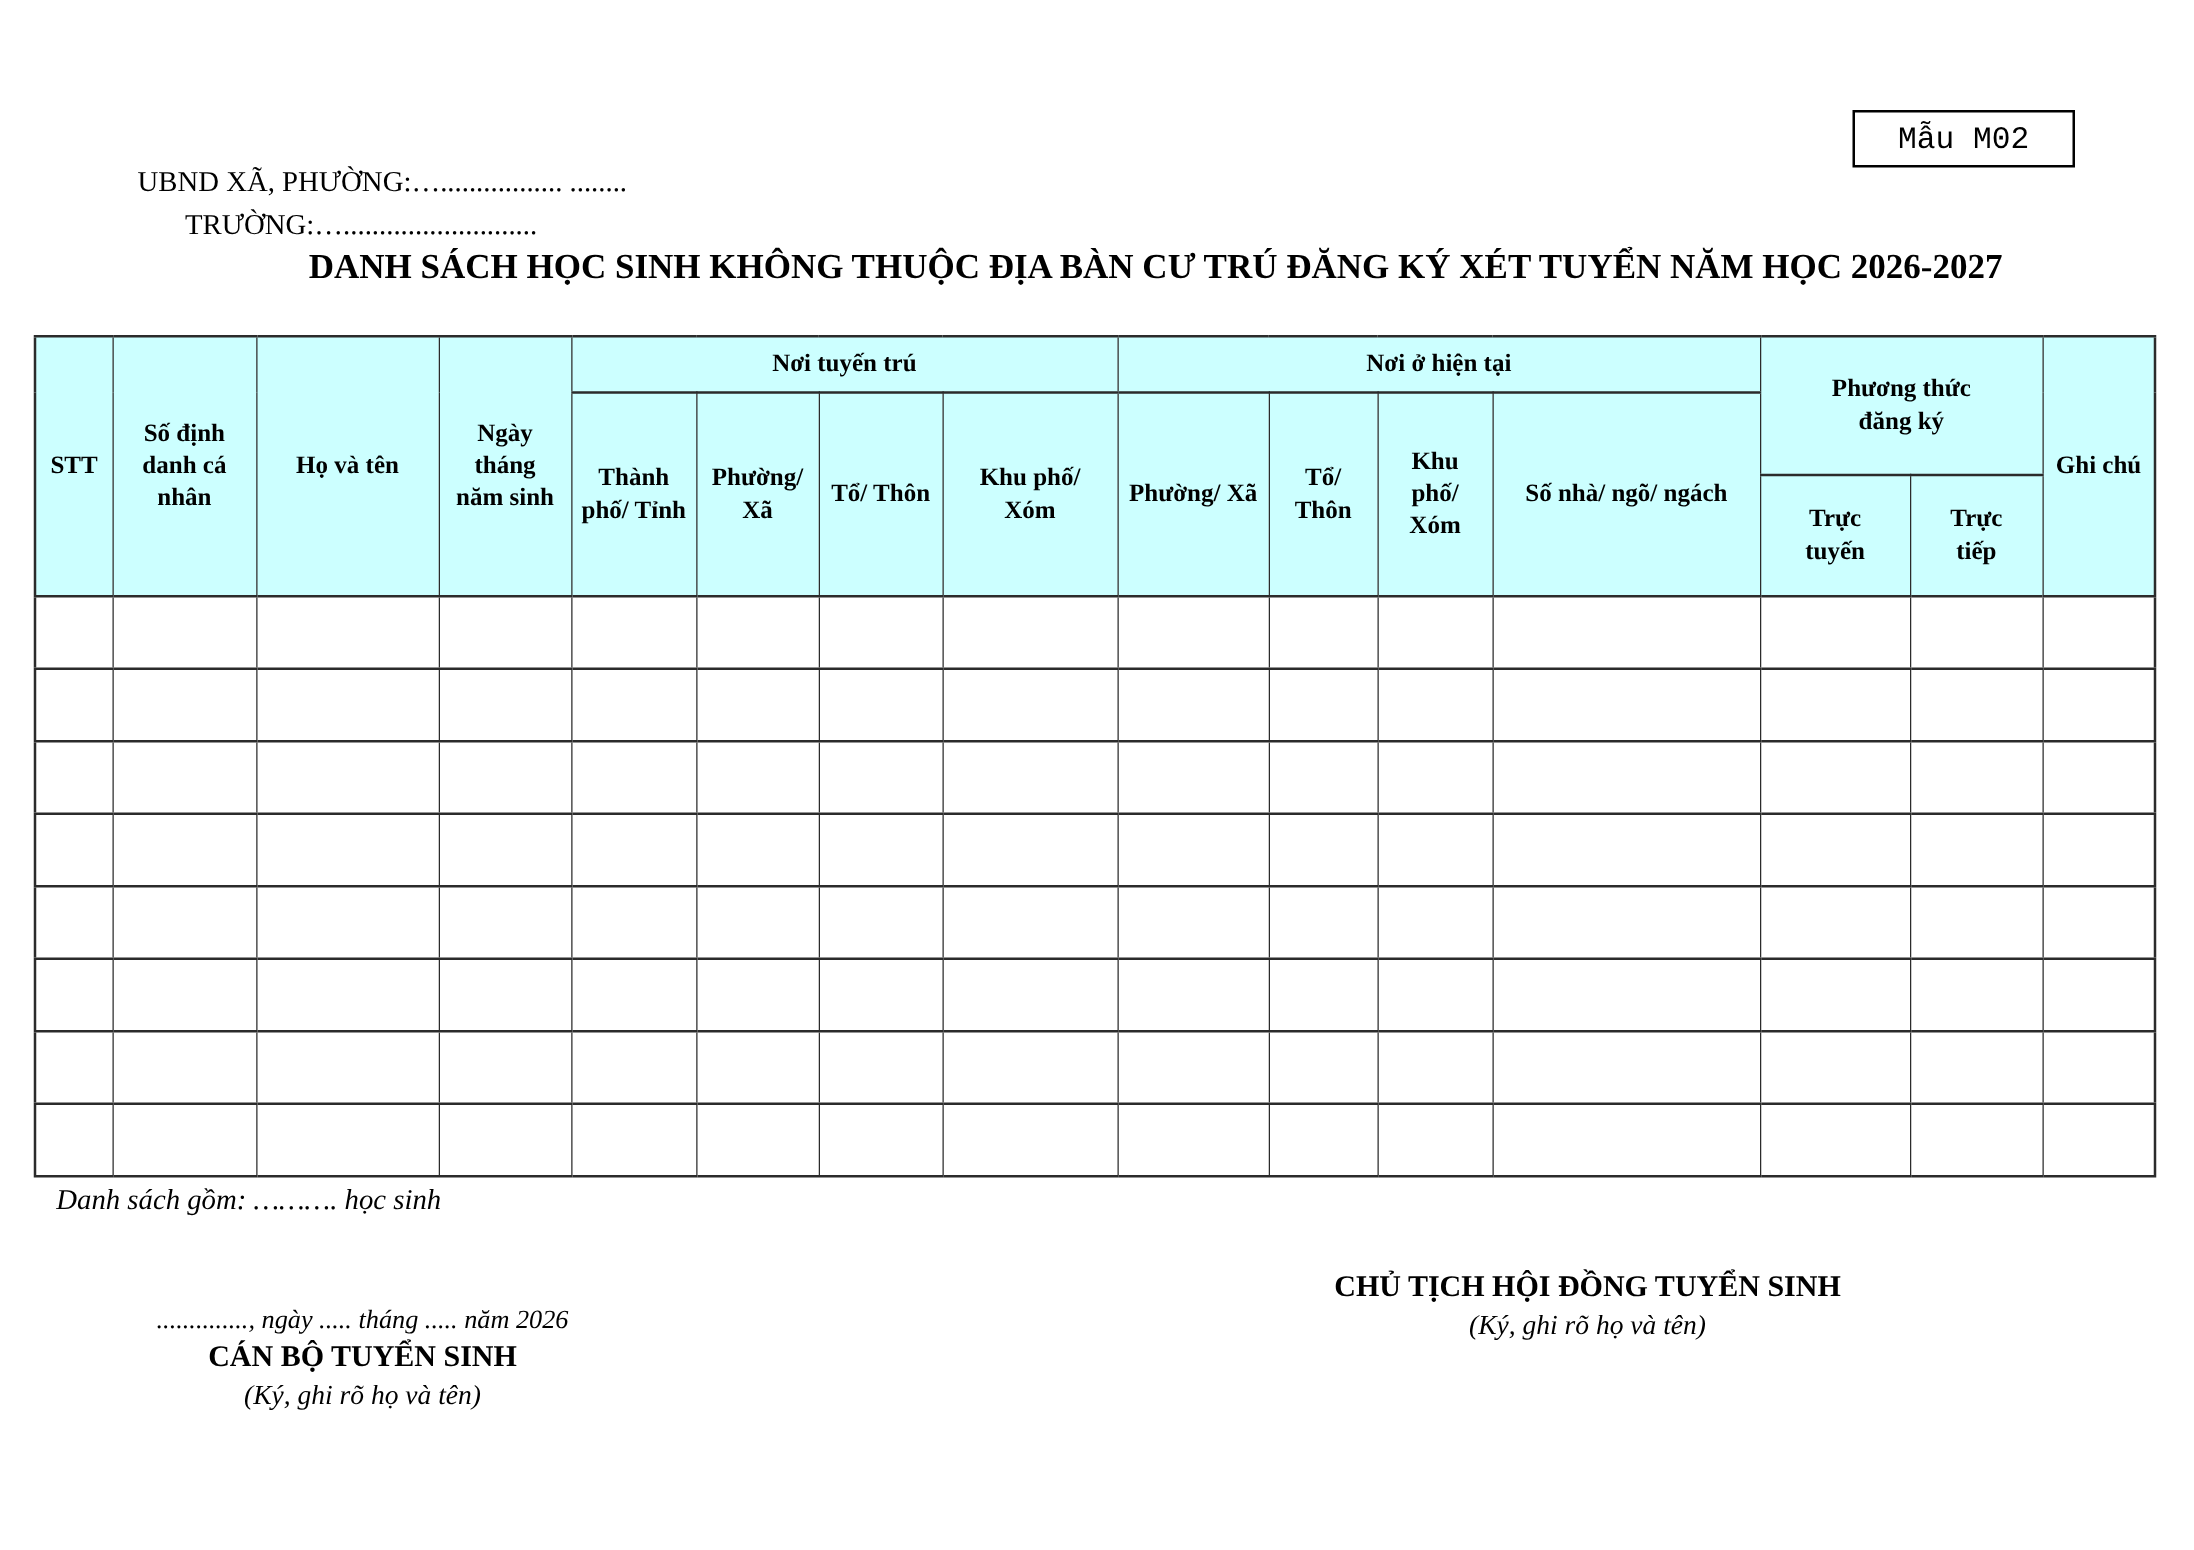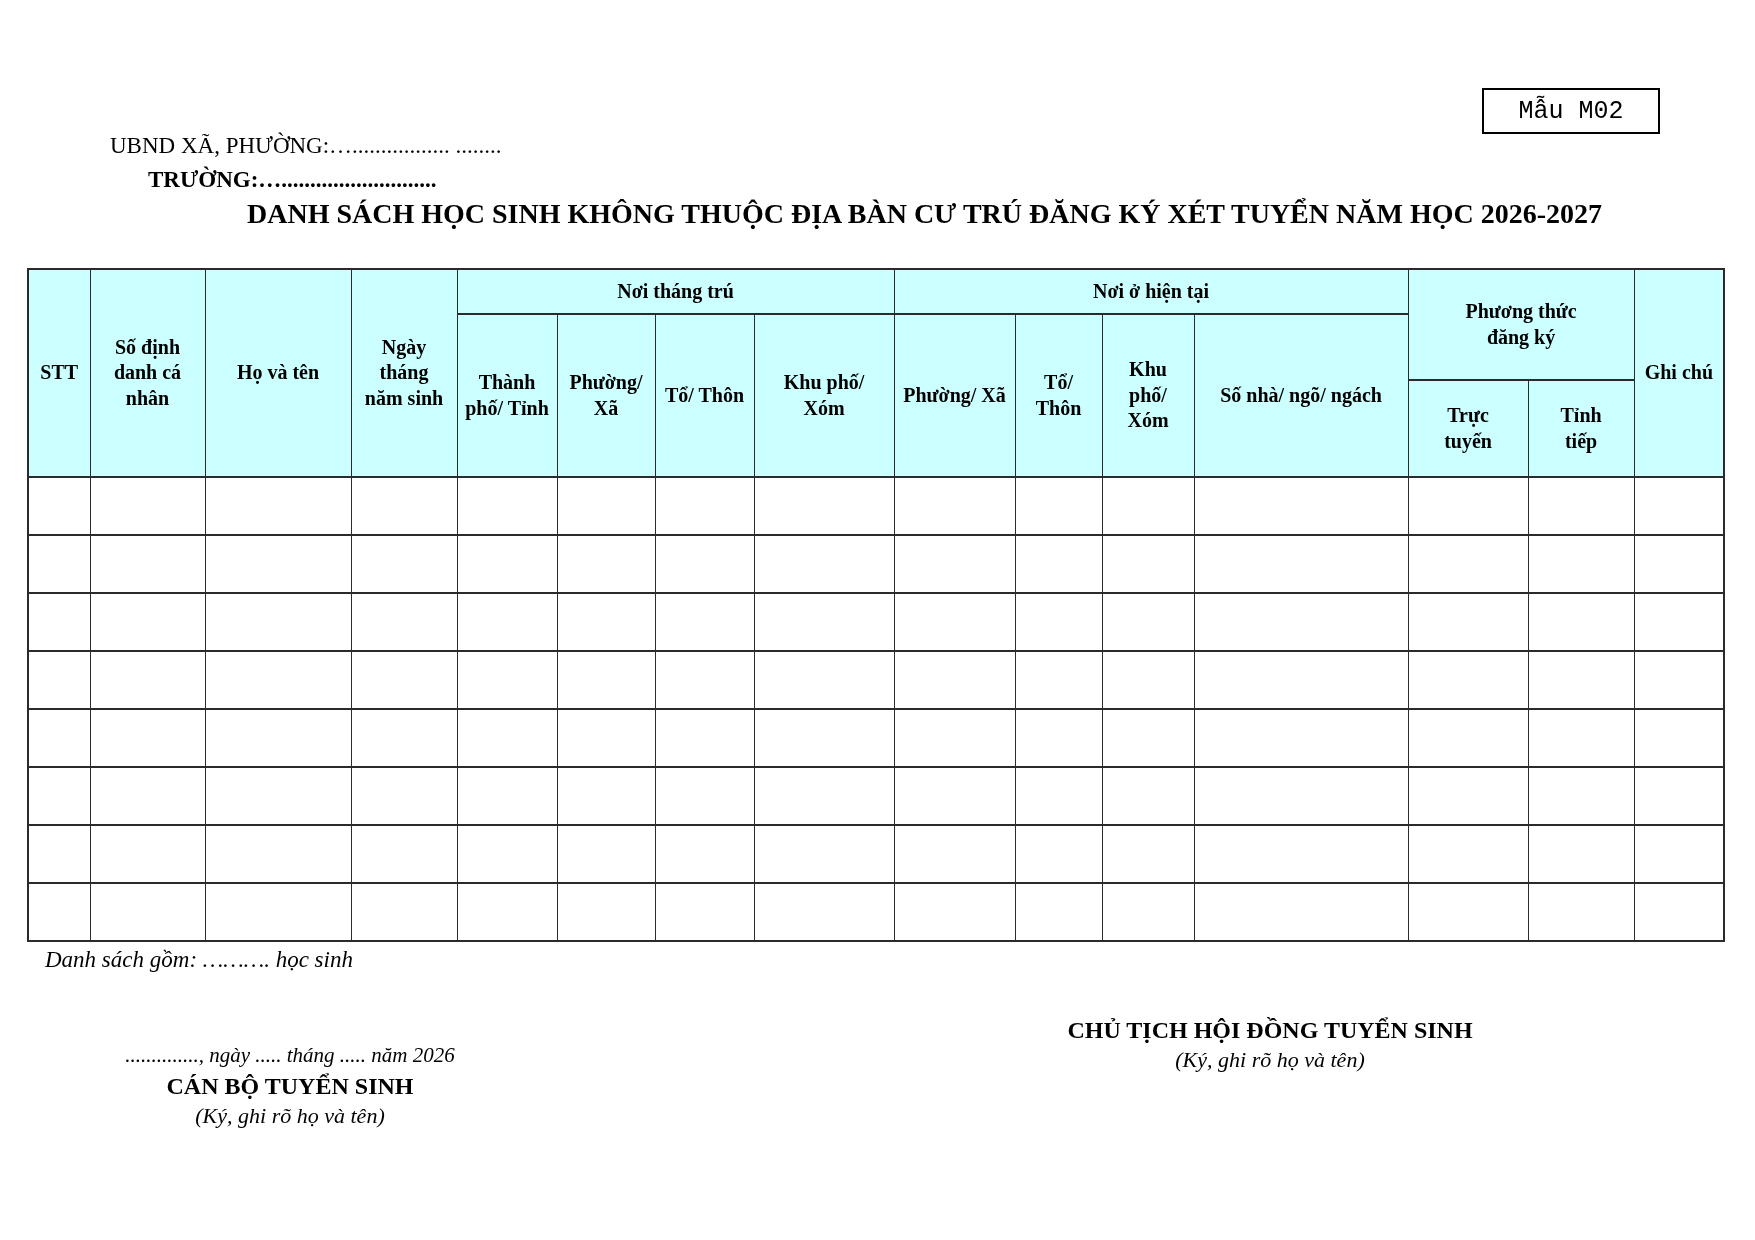--- a/index.html
+++ b/index.html
@@ -13,21 +13,21 @@
   }
   .badge {
     position: absolute; left: 1482px; top: 88px;
     width: 174px; height: 42px;
     border: 2px solid #000;
     display: flex; align-items: center; justify-content: center;
     font-size: 25px;
     font-family: Liberation Mono, monospace;
   }
   .org-line-1 { position: absolute; left: 110px; top: 133px; font-size: 23px; }
-  .org-line-2 { position: absolute; left: 148px; top: 167px; font-size: 23px; font-weight: bold; }
+  .org-line-2 { position: absolute; left: 148px; top: 167px; font-size: 23px; font-weight: normal; }
   .doc-title {
     position: absolute; left: 0; top: 198px; width: 100%;
     text-align: center; font-size: 28px; font-weight: bold; margin: 0; padding-left: 47px;
   }
   .form-table {
     position: absolute; left: 27px; top: 268px;
     width: 1696px;
     border-collapse: collapse; table-layout: fixed;
     border: 2px solid #2b2b2b;
   }
@@ -84,38 +84,38 @@
     <col style="width:120px">
       <col style="width:106px">
       <col style="width:90px">
   </colgroup>
   <thead>
     <tr class="hdr-1">
       <th rowspan="3">STT</th>
       <th rowspan="3">Số định danh cá nhân</th>
       <th rowspan="3">Họ và tên</th>
       <th rowspan="3" class="cell-dob">Ngày tháng năm sinh</th>
-      <th colspan="4">Nơi tháng trú</th>
+      <th colspan="4">Nơi tuyến trú</th>
       <th colspan="4">Nơi ở hiện tại</th>
       <th colspan="2" rowspan="2" class="cell-method">Phương thức đăng ký</th>
       <th rowspan="3">Ghi chú</th>
     </tr>
     <tr class="hdr-2">
       <th rowspan="2">Thành phố/ Tỉnh</th>
       <th rowspan="2">Phường/ Xã</th>
       <th rowspan="2">Tổ/ Thôn</th>
       <th rowspan="2">Khu phố/ Xóm</th>
       <th rowspan="2">Phường/ Xã</th>
       <th rowspan="2">Tổ/ Thôn</th>
       <th rowspan="2">Khu phố/ Xóm</th>
       <th rowspan="2">Số nhà/ ngõ/ ngách</th>
     </tr>
     <tr class="hdr-3">
       <th class="cell-direct">Trực tuyến</th>
-      <th class="cell-direct">Tỉnh tiếp</th>
+      <th class="cell-direct">Trực tiếp</th>
     </tr>
   </thead>
   <tbody id="table-body">
       <tr class="body-row">
         <td></td>
         <td></td>
         <td></td>
         <td></td>
         <td></td>
         <td></td>

